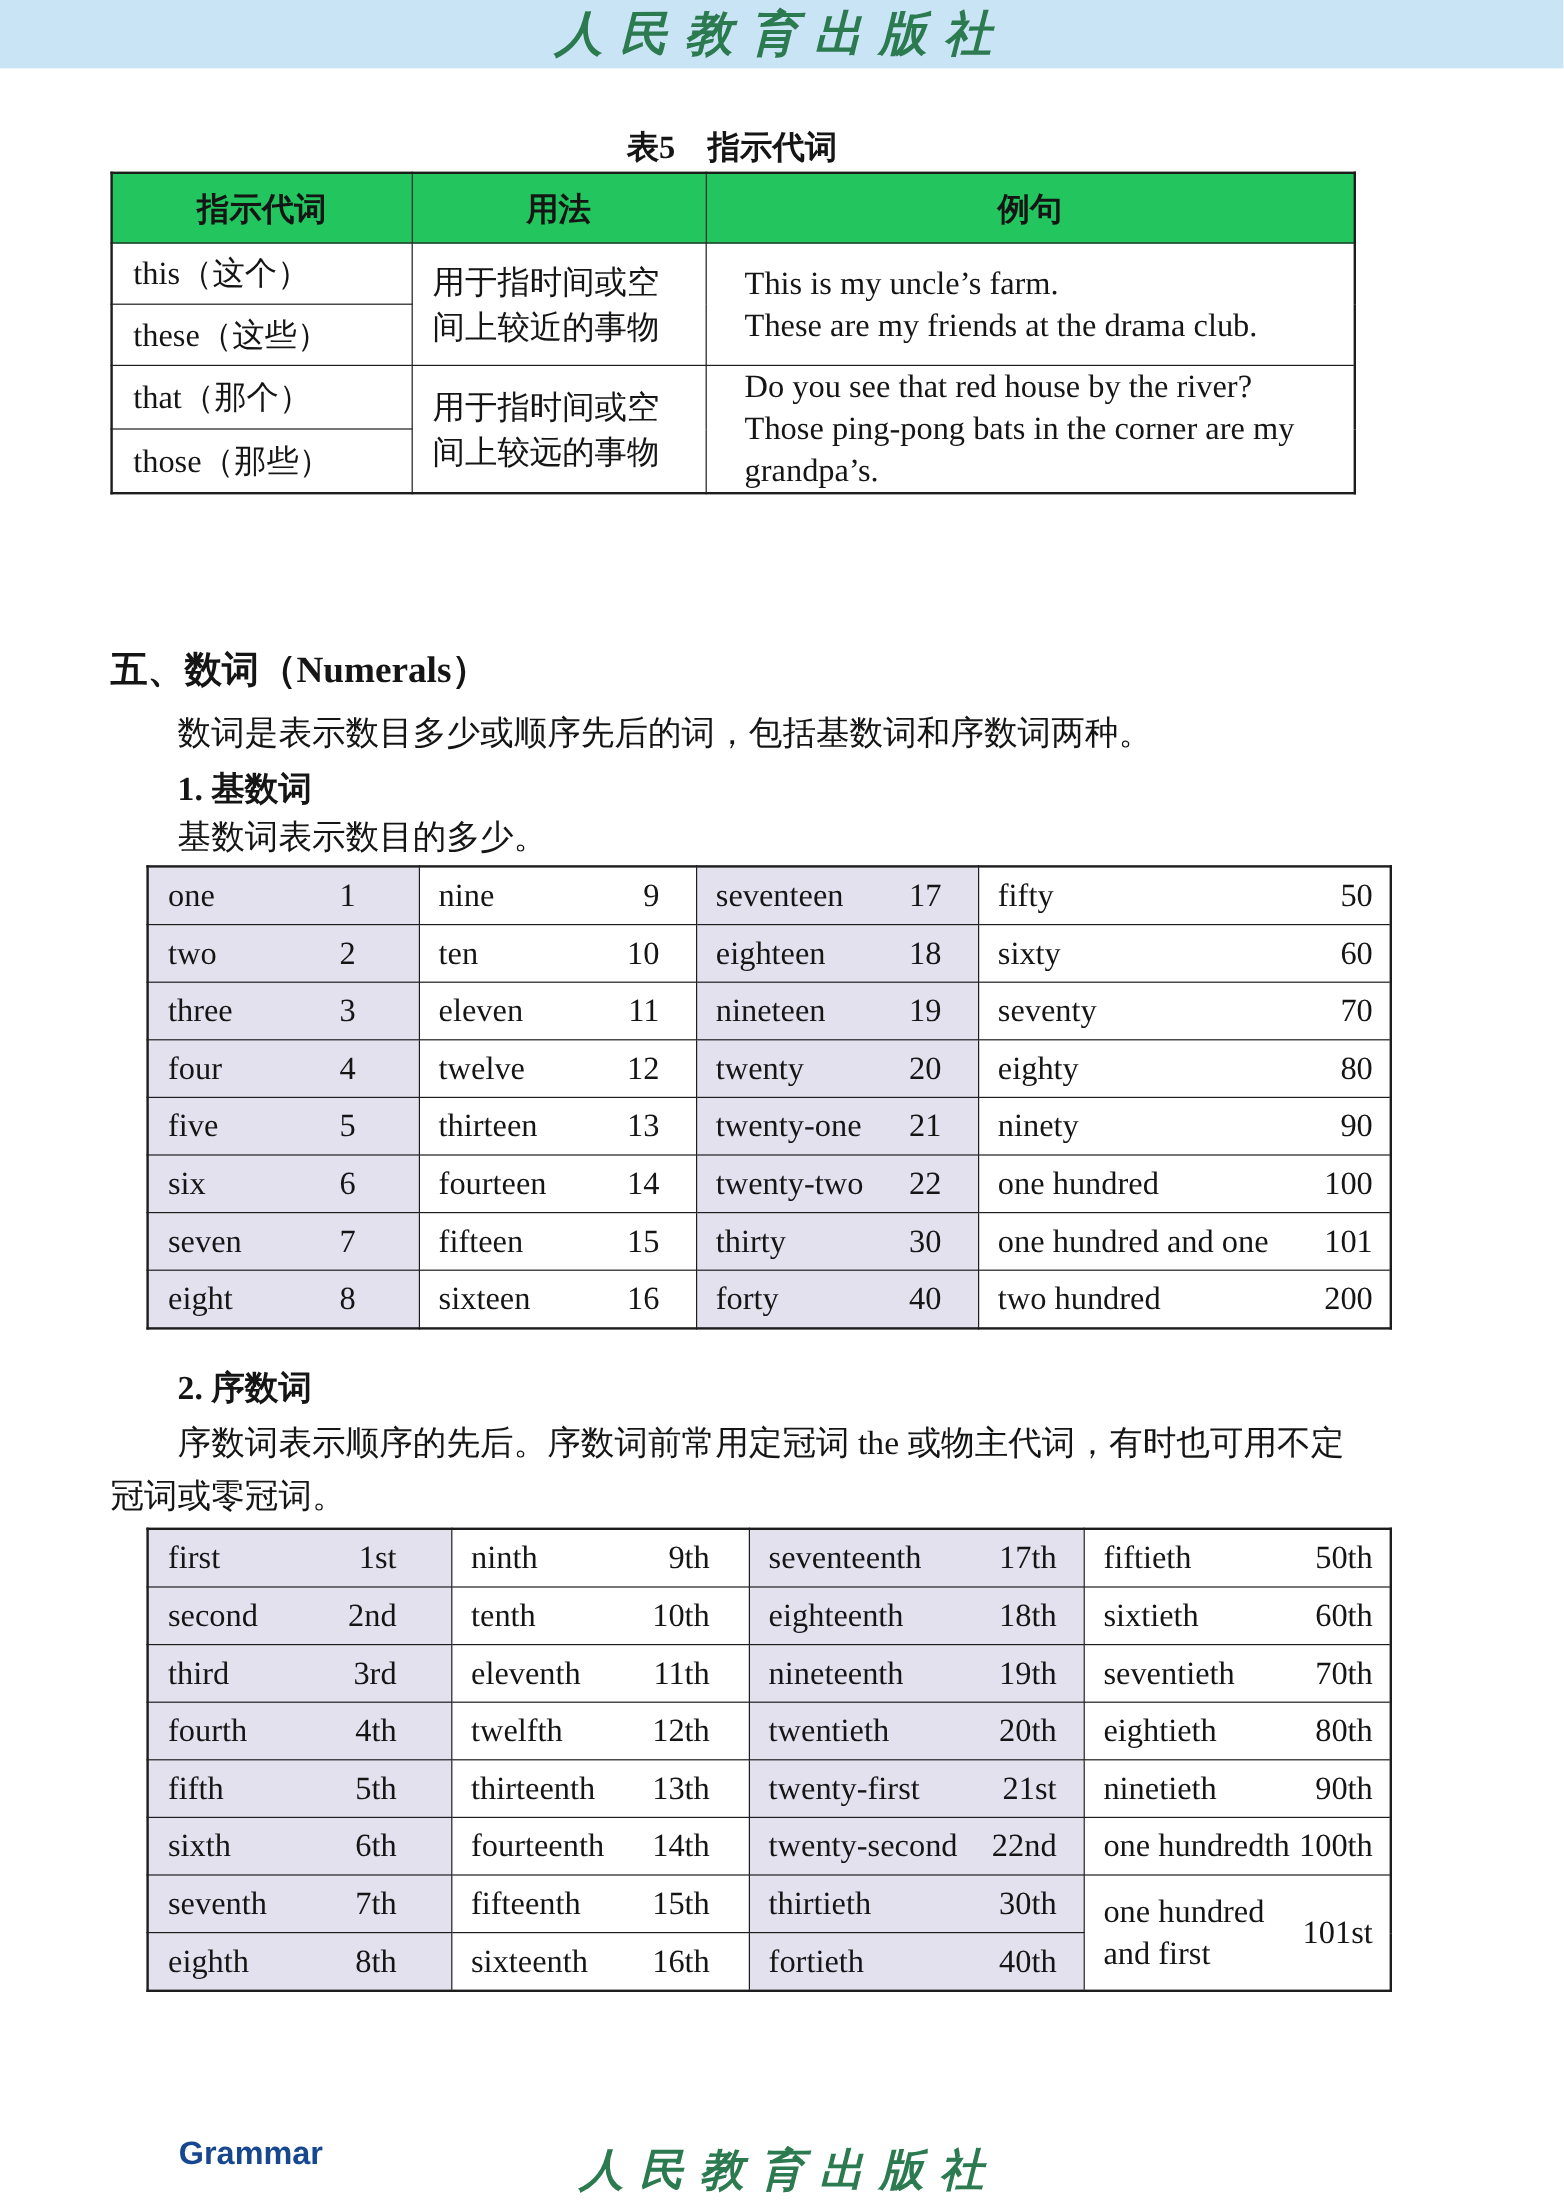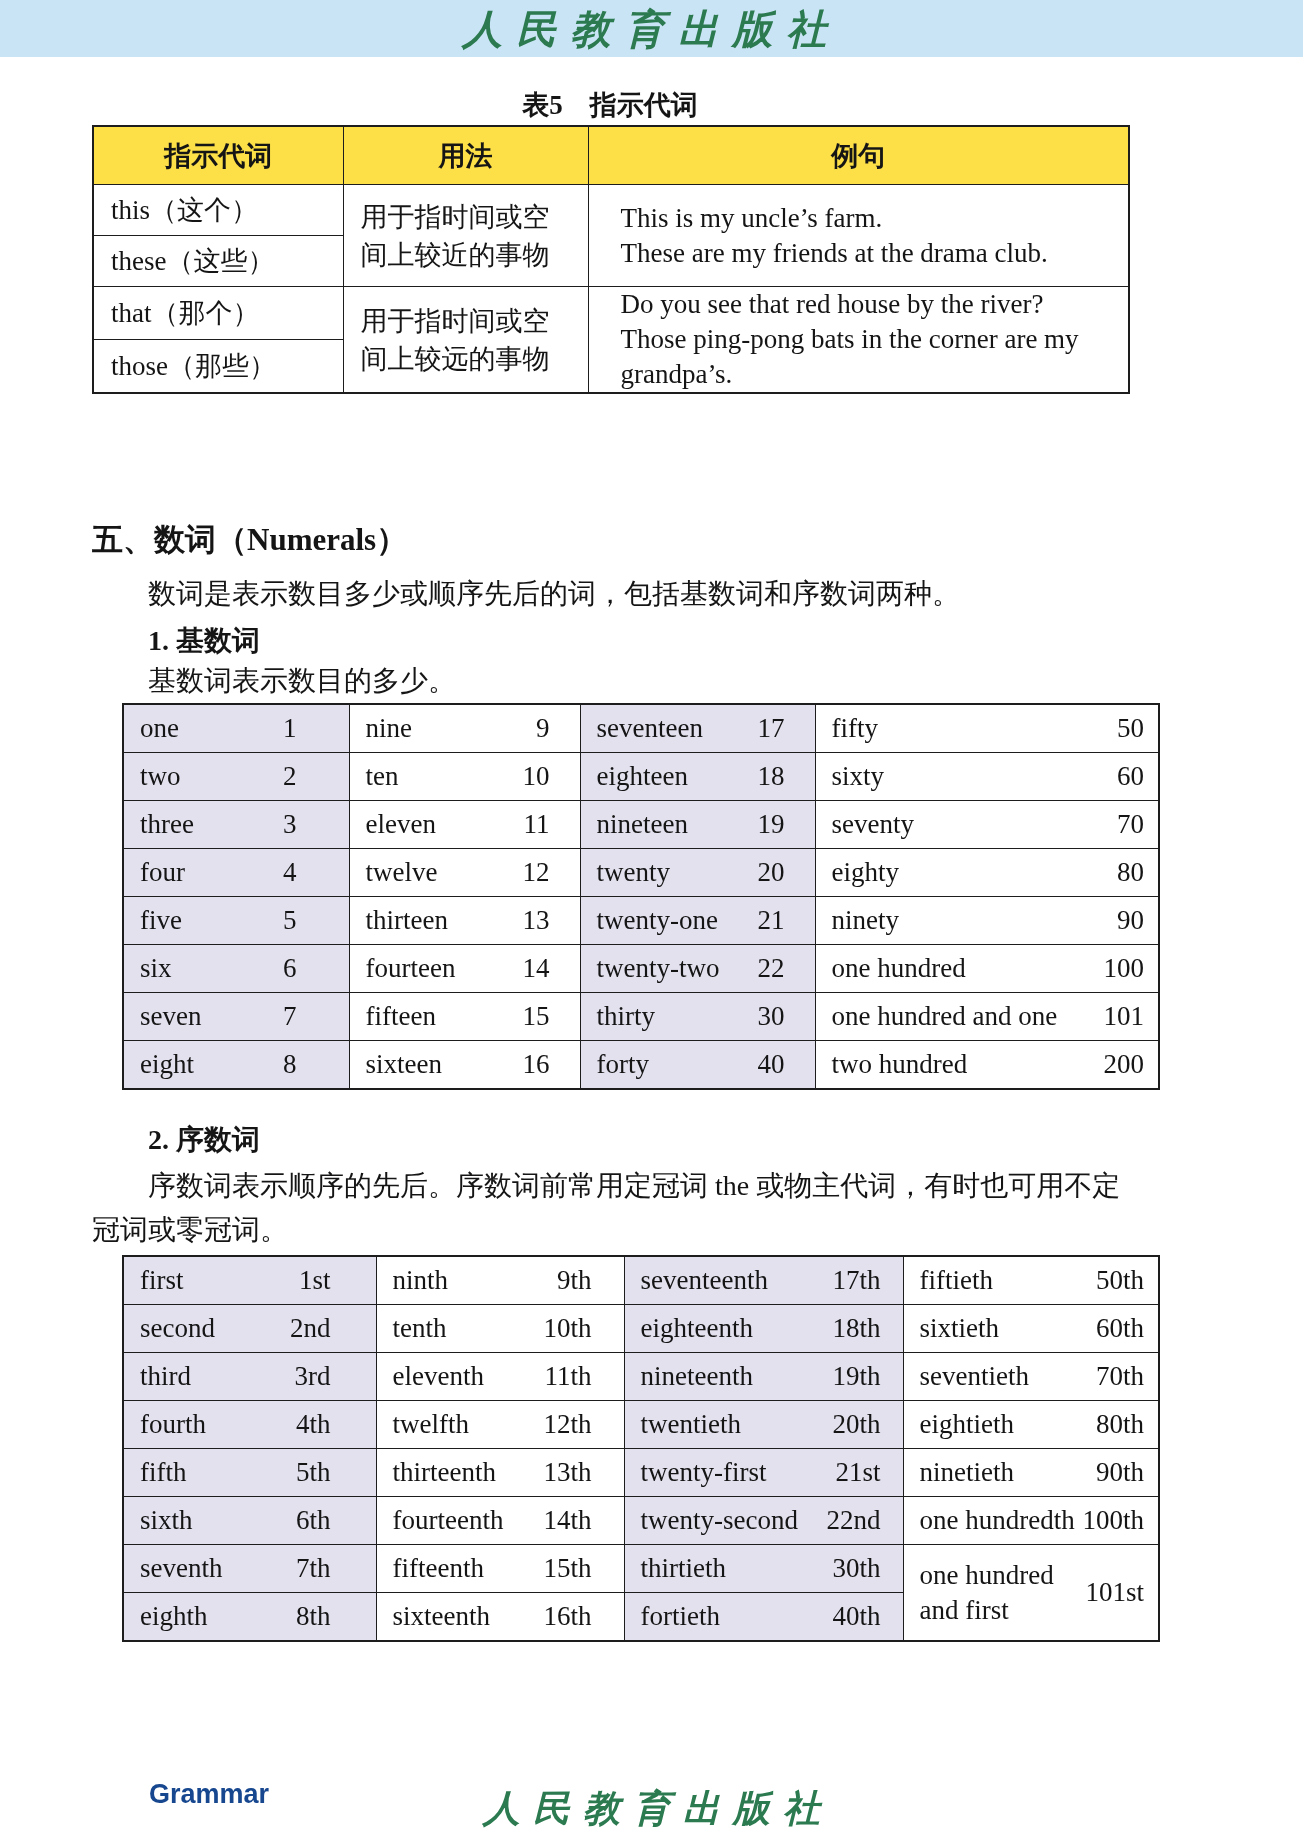--- a/index.html
+++ b/index.html
@@ -12,33 +12,33 @@
   .band {
     width:1303px; height:57px; background:#c9e4f4;
     display:flex; align-items:center; justify-content:center;
   }
   .brand-logo {
     color:#2b7a50; font-size:40px; line-height:40px; font-style:italic; font-weight:bold;
     letter-spacing:14px; font-family:"DejaVu Serif",serif; white-space:nowrap;
   }
   
   .content { margin-left:92px; width:1036px; }
-  .t5-title { margin-top:32px; text-align:center; font-weight:bold; font-size:27px; line-height:32px; }
+  .t5-title { margin-top:50px; text-align:center; font-weight:bold; font-size:27px; line-height:32px; }
 
   table { border-collapse:collapse; table-layout:fixed; width:1036px; }
   table { border:2px solid #1d1d1d; }
   td, th { border:1px solid #1d1d1d; }
 
   
   .t5 { margin-top:4px; }
   .t5 col:nth-child(1){ width:250px; }
   .t5 col:nth-child(2){ width:245px; }
   .t5 col:nth-child(3){ width:541px; }
   .t5 th {
-    background:#fde047; font-weight:bold; font-size:27px; height:55px;
+    background:#22c55e; font-weight:bold; font-size:27px; height:55px;
     text-align:center; vertical-align:middle;
   }
   .t5 td { font-size:27px; vertical-align:middle; padding:0 14px 0 17px; }
   .t5 .r-near td { height:50px; }
   .t5 .r-far  td { height:52px; }
   .t5 .usage { line-height:38px; }
   .t5 .example { line-height:35px;padding-left:32px; }
 
   
   .sec-heading { margin:124px 0 0 0; font-size:31px; font-weight:bold; line-height:44px; }

